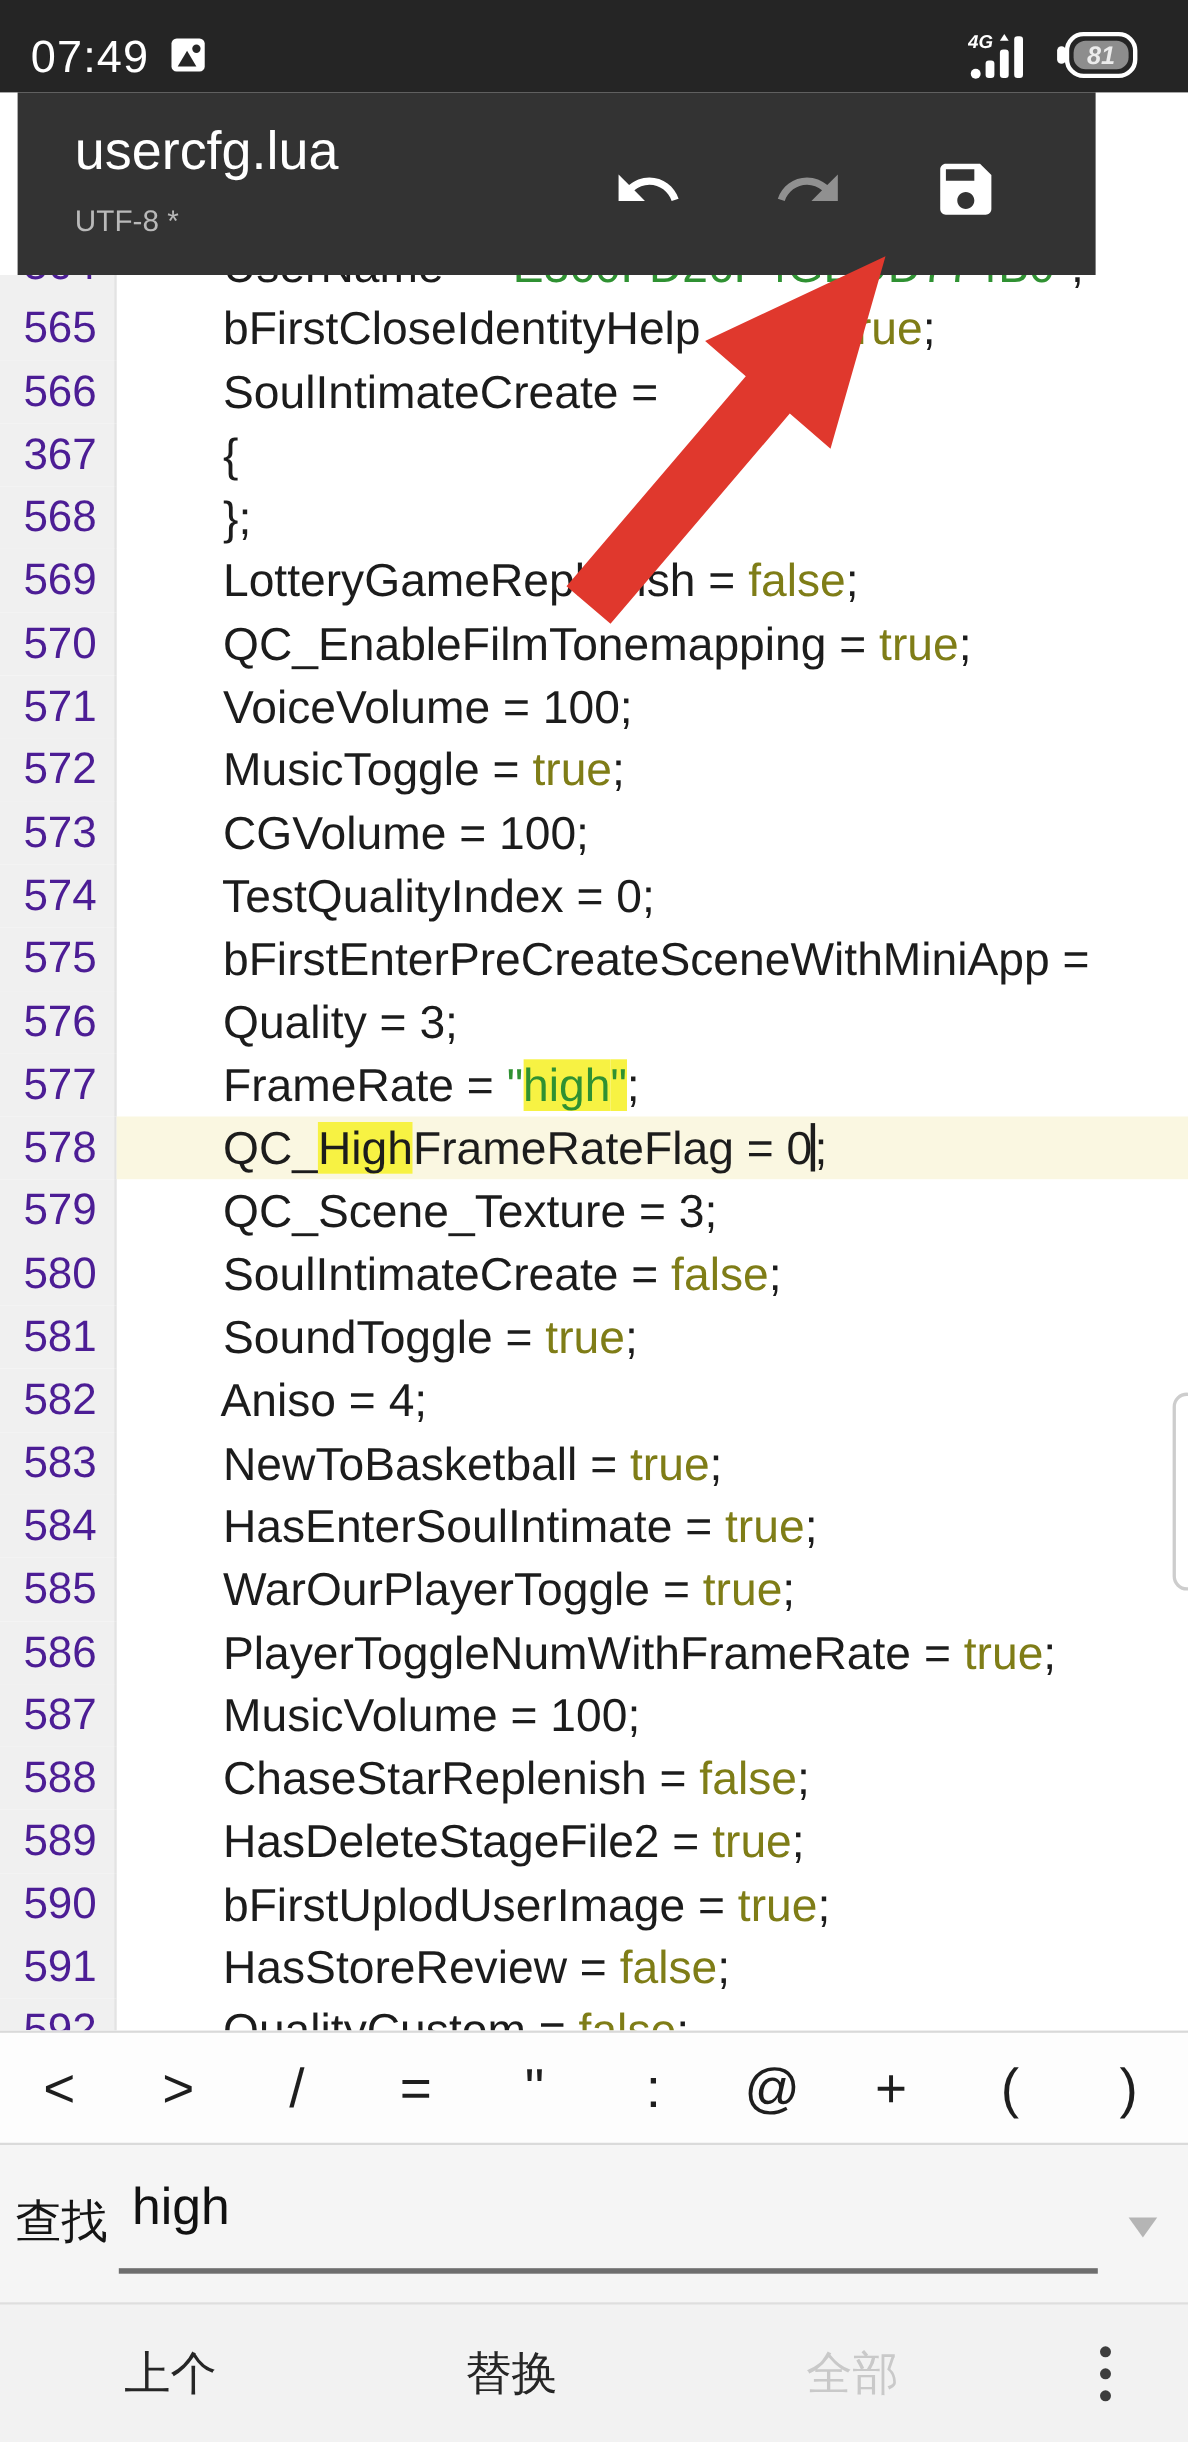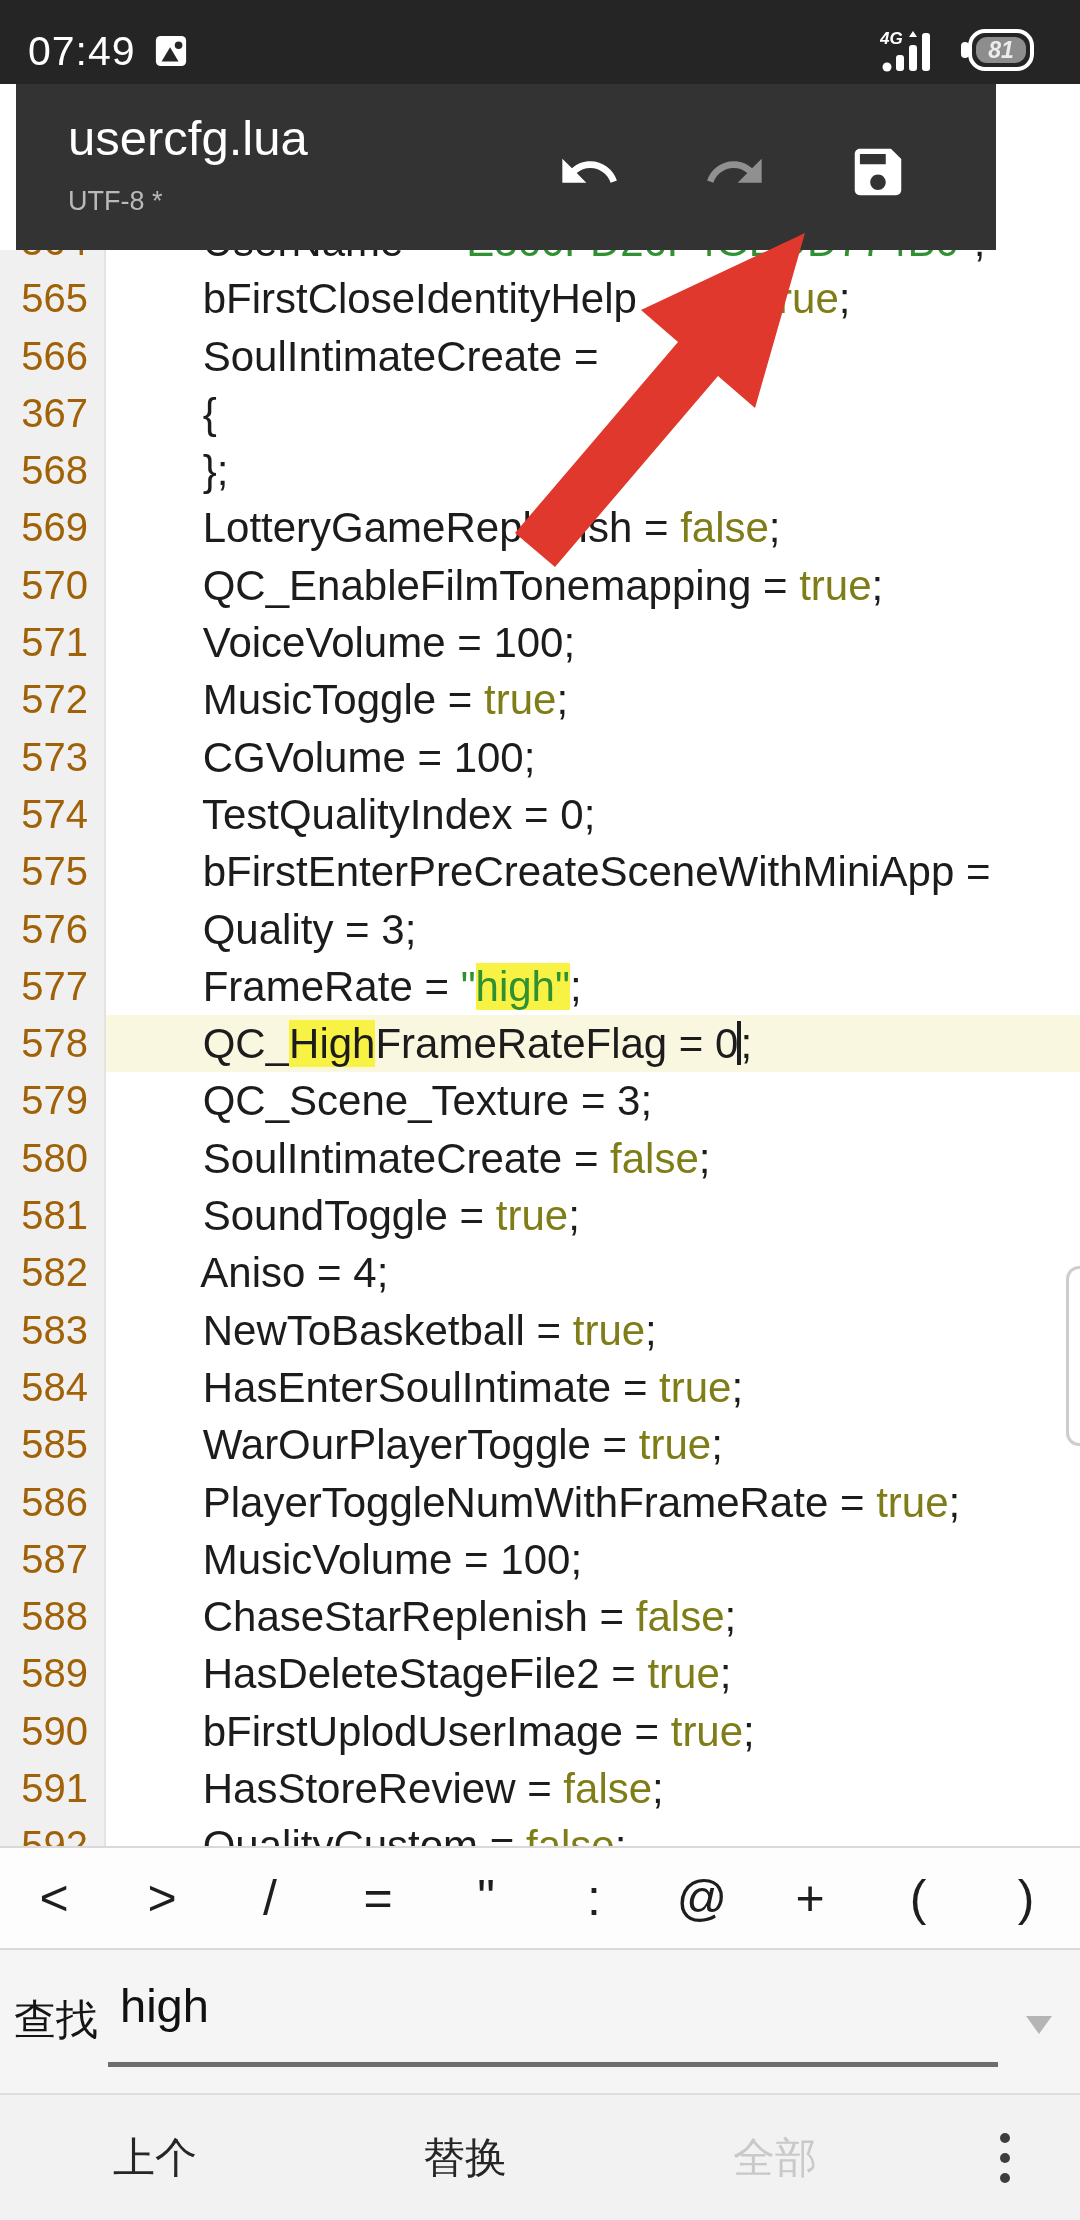--- a/index.html
+++ b/index.html
@@ -23,21 +23,21 @@
   .ab-title{position:absolute;left:52px;top:28px;color:#fff;font-size:49px;line-height:1.1;}
   .ab-sub{position:absolute;left:52px;top:102px;color:#b9b9b9;font-size:27px;}
   .icon-btn{position:absolute;width:92px;height:92px;top:42px;display:flex;align-items:center;justify-content:center;}
   .ib-undo{left:527px}.ib-redo{left:673px}.ib-save{left:816px}.ib-menu{left:960px}
 
   
   .editor{position:absolute;top:250px;left:0;width:1080px;height:1596px;background:#fff;overflow:hidden;}
   .code-list{margin-top:-37px;}
   .code-row{display:flex;height:57.3px;line-height:57.3px;}
   .gutter-cell{flex:0 0 106px;width:106px;box-sizing:border-box;background:#f0f0f0;border-right:2px solid #e3e3e3;
-               color:#a16207;font-size:40px;text-align:right;padding-right:16px;}
+               color:#4c1d95;font-size:40px;text-align:right;padding-right:16px;}
   .code-cell{flex:1;padding-left:50px;font-size:42px;color:#1c1c1c;white-space:pre;overflow:hidden;}
   .code-row.current .code-cell{background:var(--current-line-bg,#faf7e1);}
   .tk-bool{color:var(--boolean-olive,#7f7d17);}
   .tk-str{color:var(--string-green,#2f9132);}
   .tk-hl{background:var(--match-highlight,#f7f243);}
   .caret{display:inline-block;width:4px;height:44px;background:#1d1d1d;vertical-align:-7px;margin:0 -1px;}
   .scroll-thumb{position:absolute;left:1066px;top:1266px;width:26px;height:180px;background:#fff;
                 border:3px solid #cdcdcd;border-radius:14px;box-sizing:border-box;}
 
   

